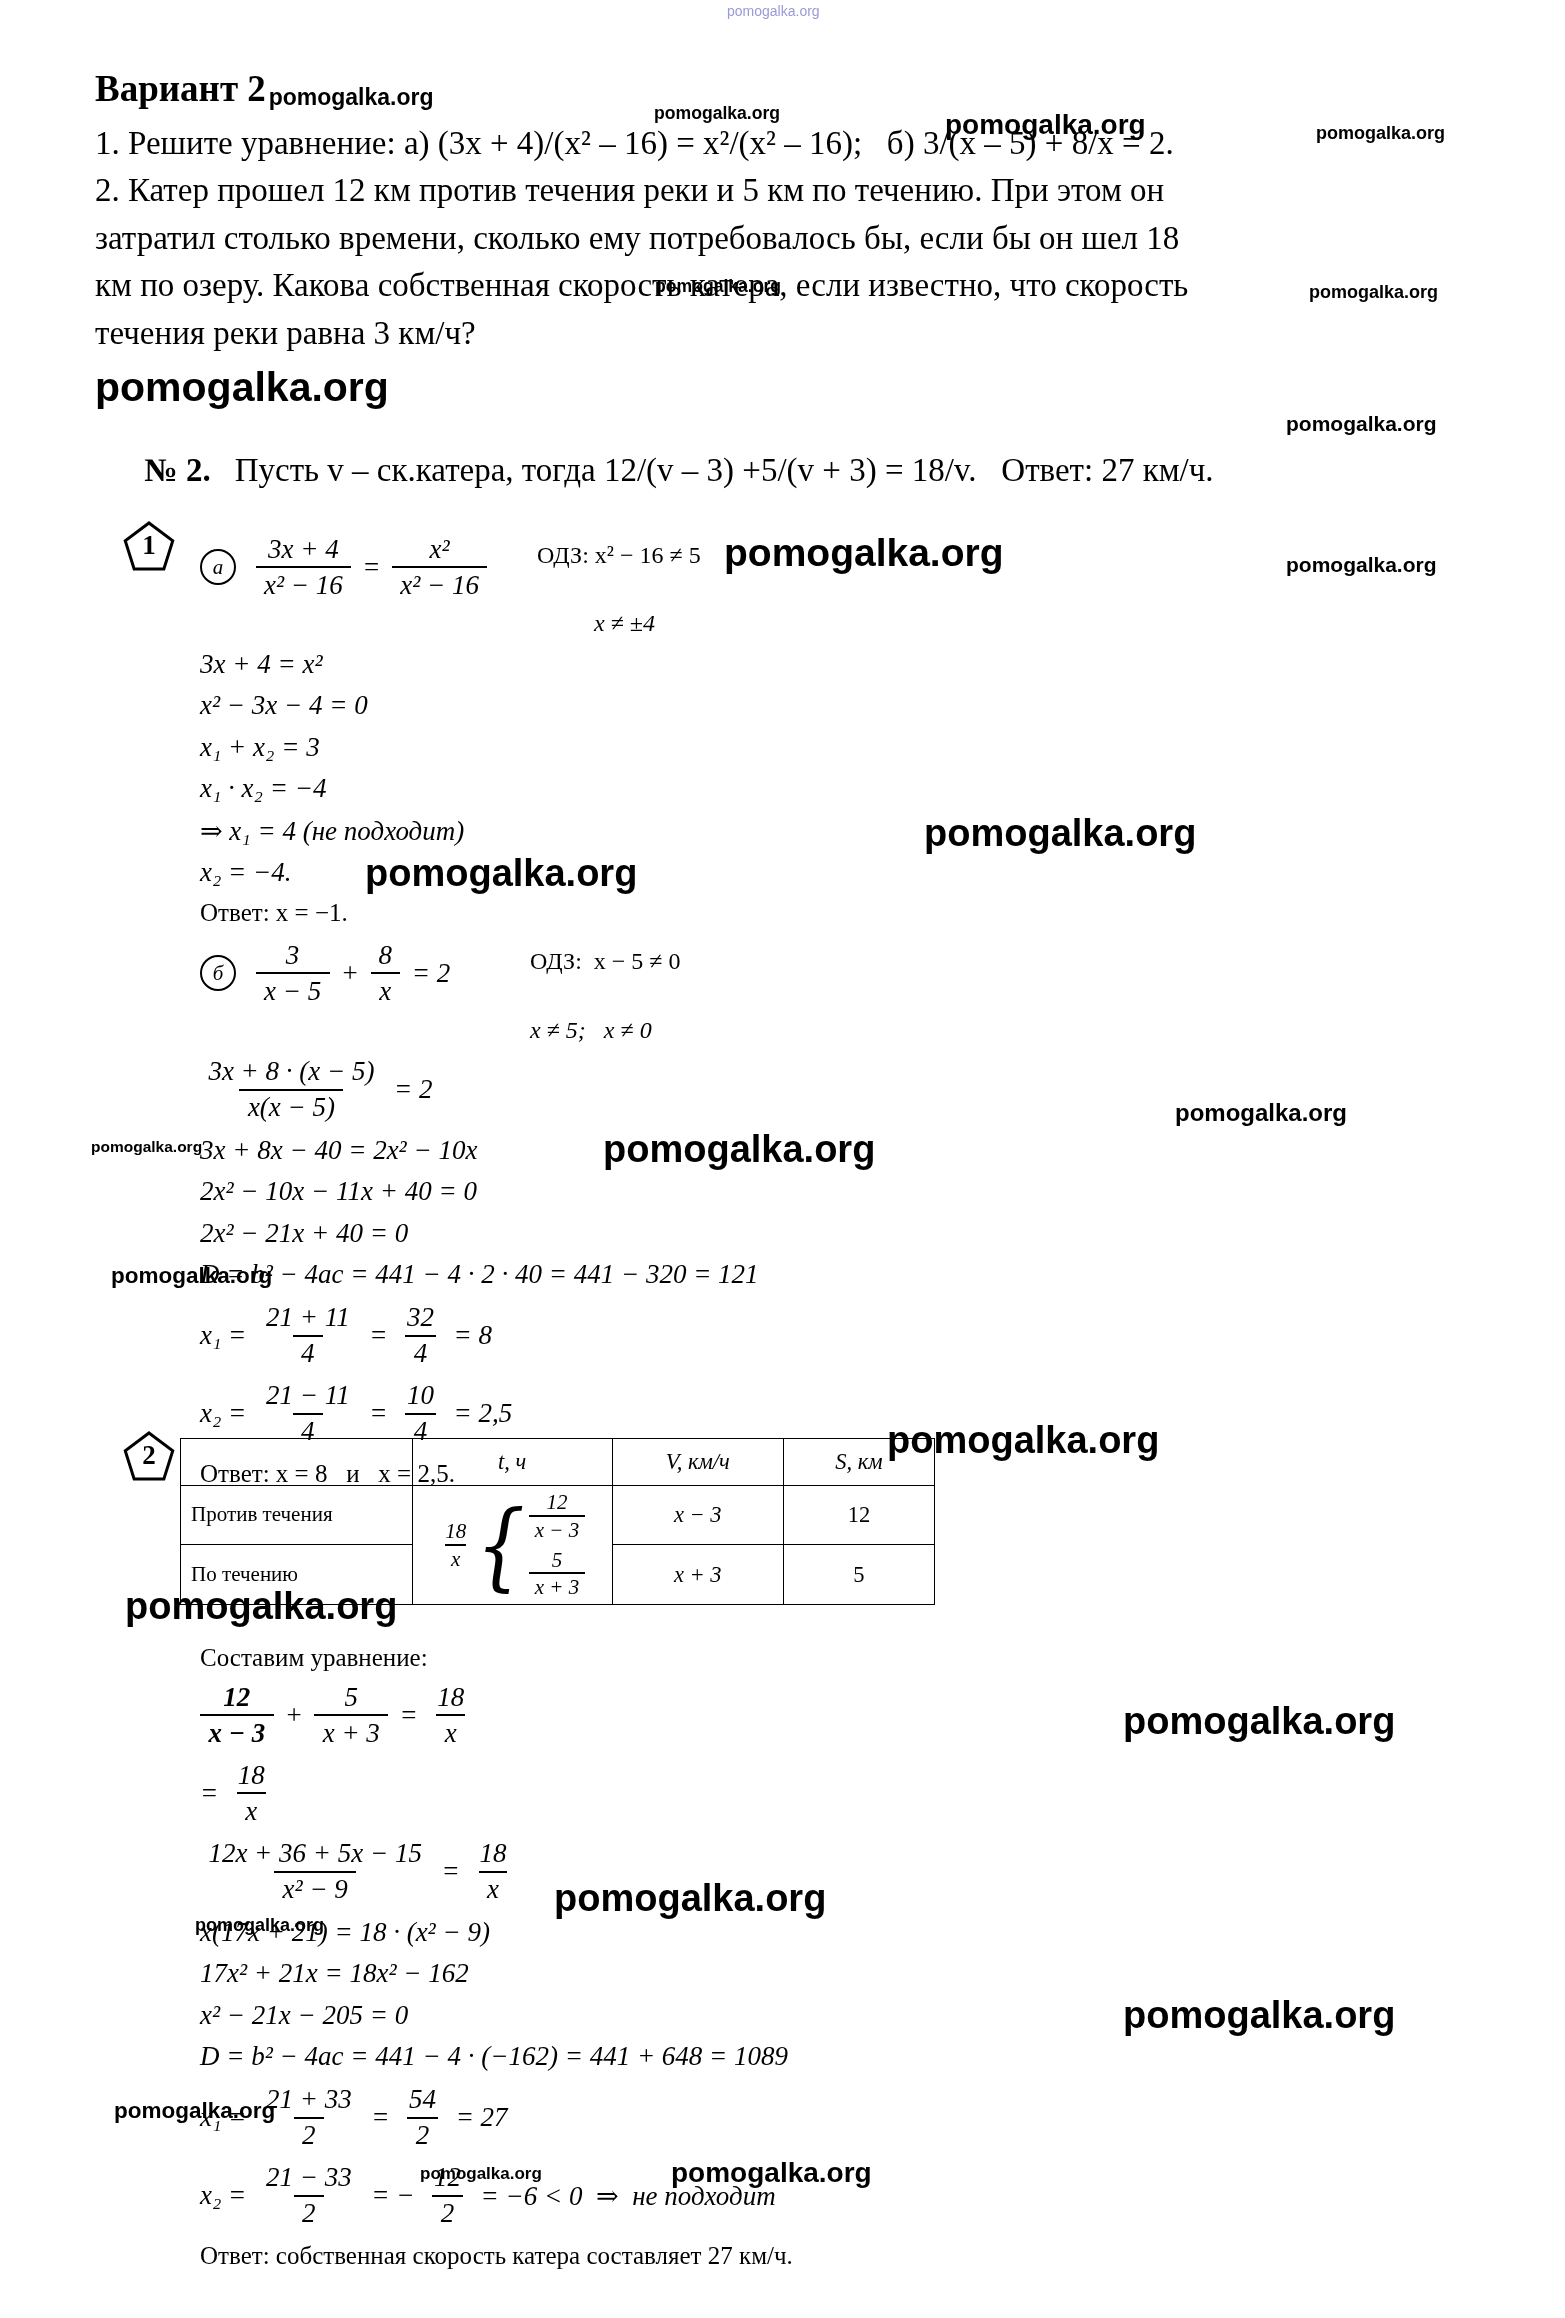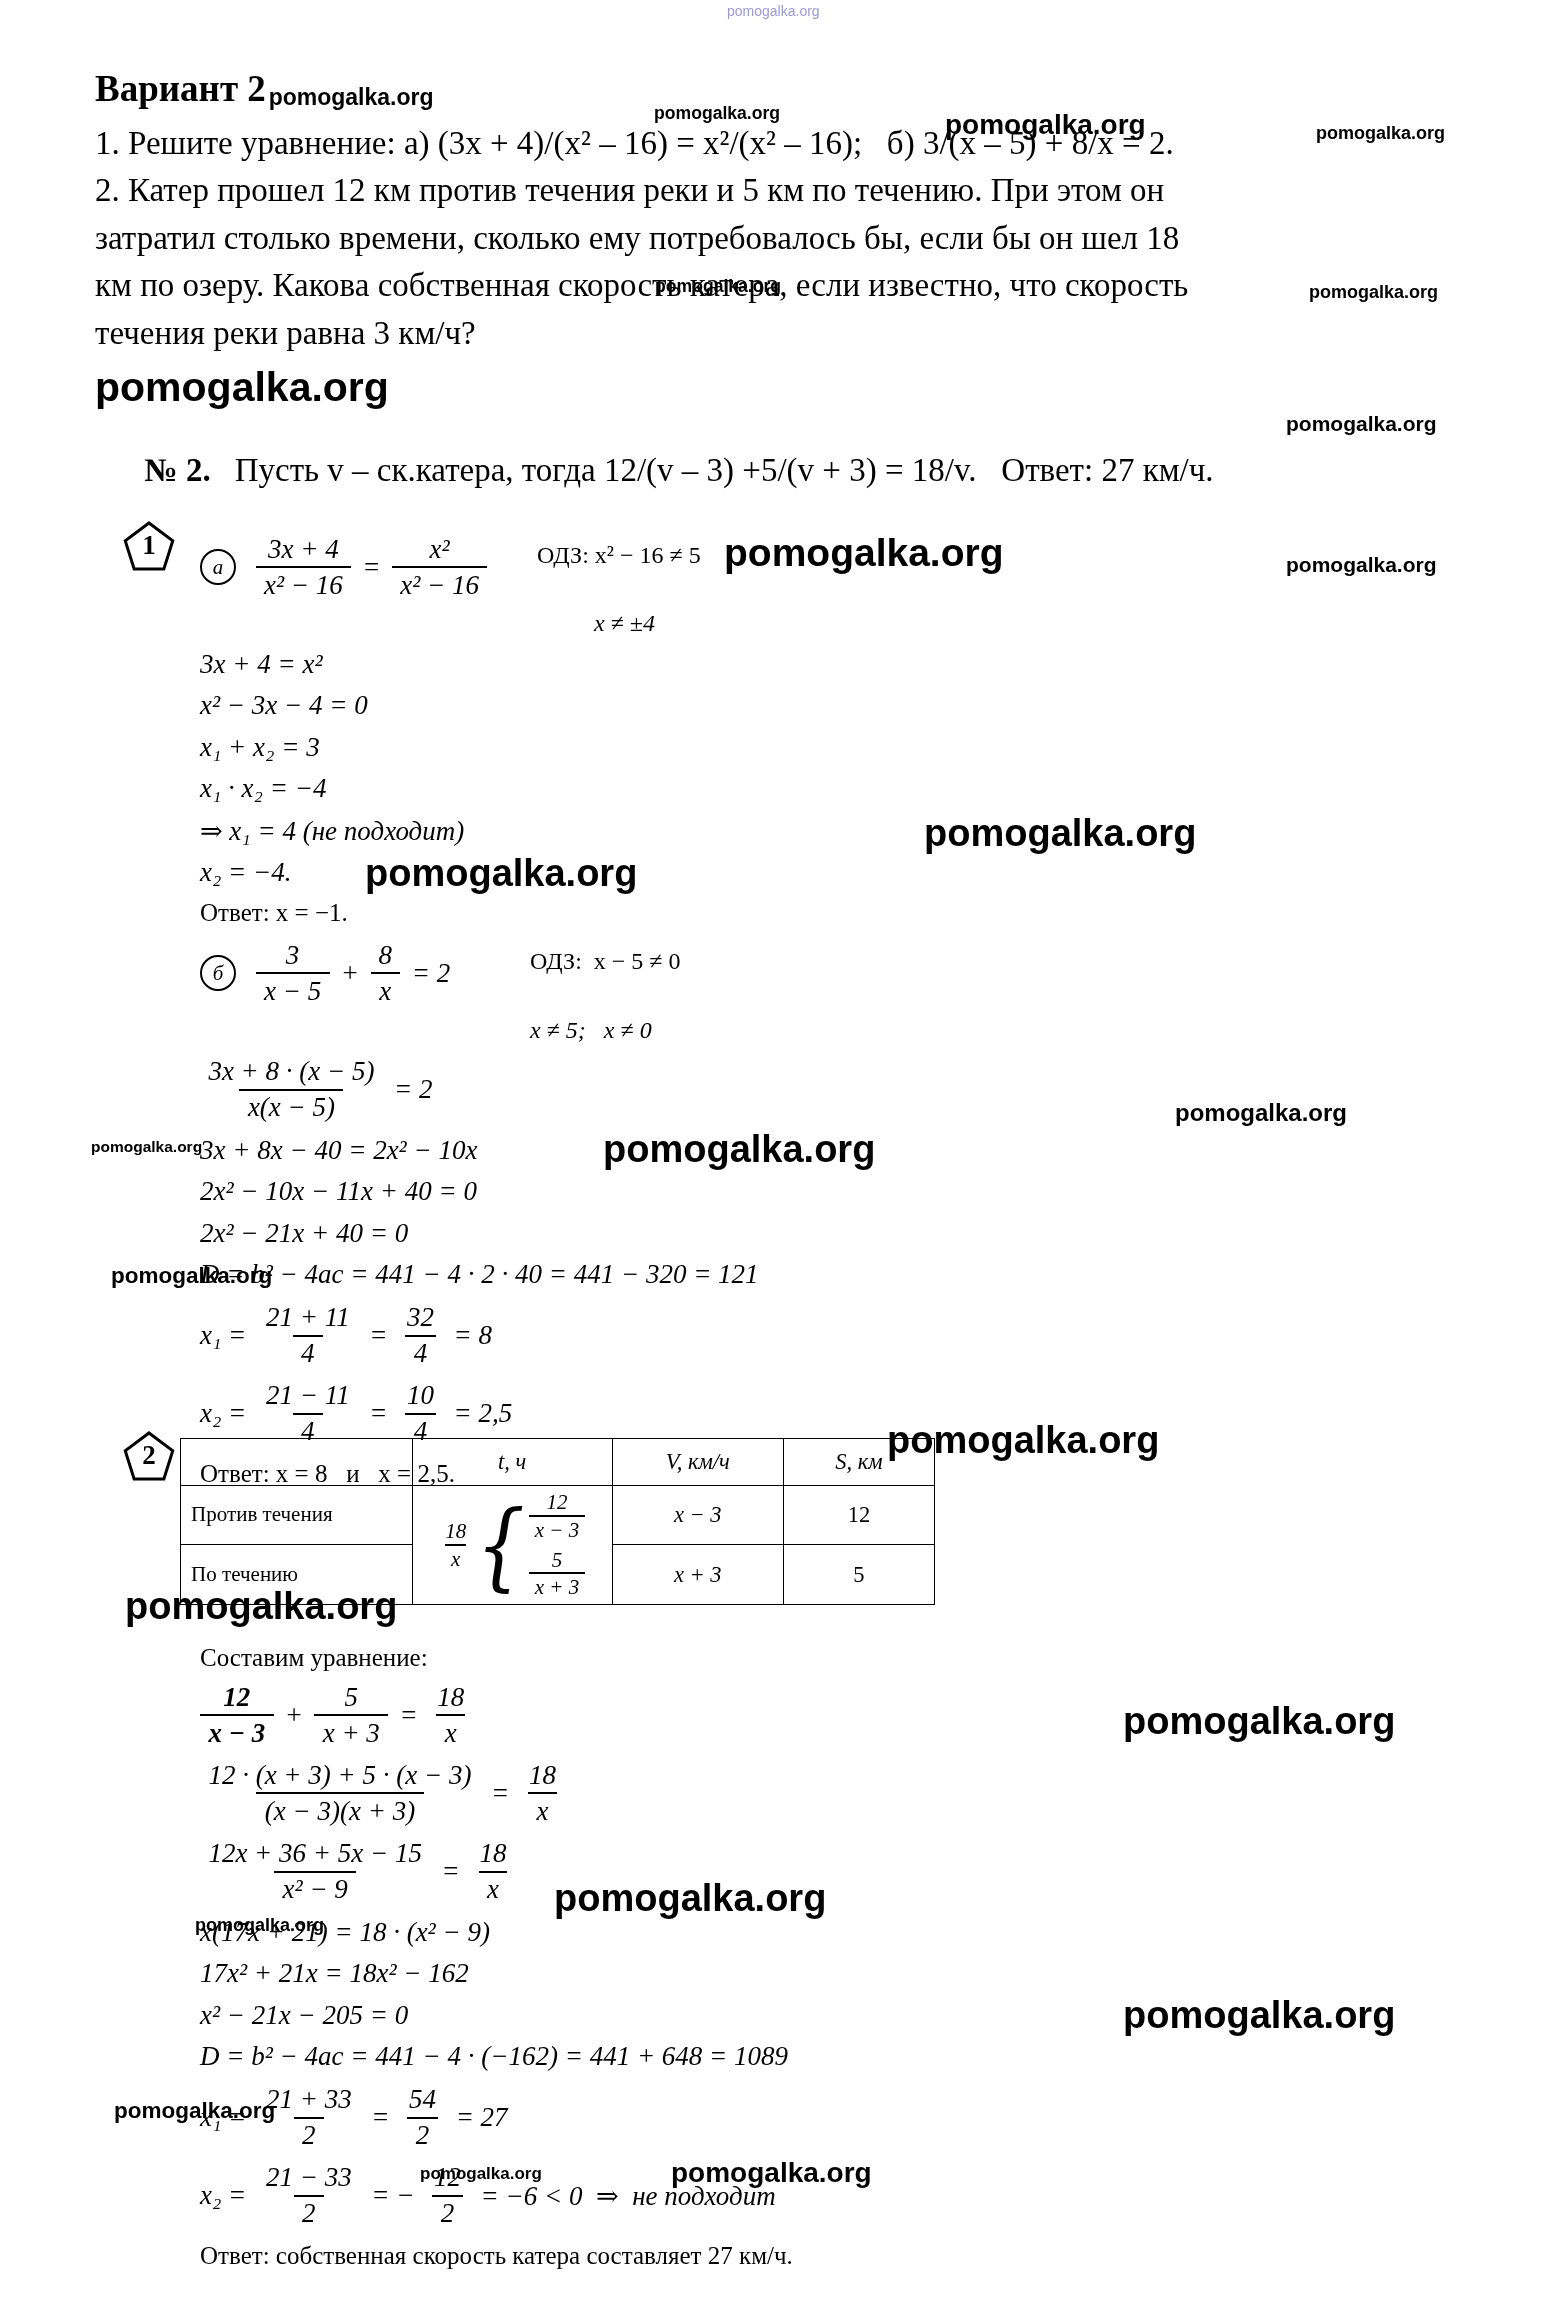--- a/index.html
+++ b/index.html
@@ -278,24 +278,20 @@
         <span class="den">x + 3</span>
       </span>
       <span>=</span>
       <span class="frac">
         <span class="num">18</span>
         <span class="den">x</span>
       </span>
     </div>
 
     <div class="math-row">
-      <span class="frac">
-        <span class="num">12 · (x + 3) + 5 · (x − 3)</span>
-        <span class="den">(x − 3)(x + 3)</span>
-      </span>
       <span>=</span>
       <span class="frac">
         <span class="num">18</span>
         <span class="den">x</span>
       </span>
     </div>
 
     <div class="math-row">
       <span class="frac">
         <span class="num">12x + 36 + 5x − 15</span>

